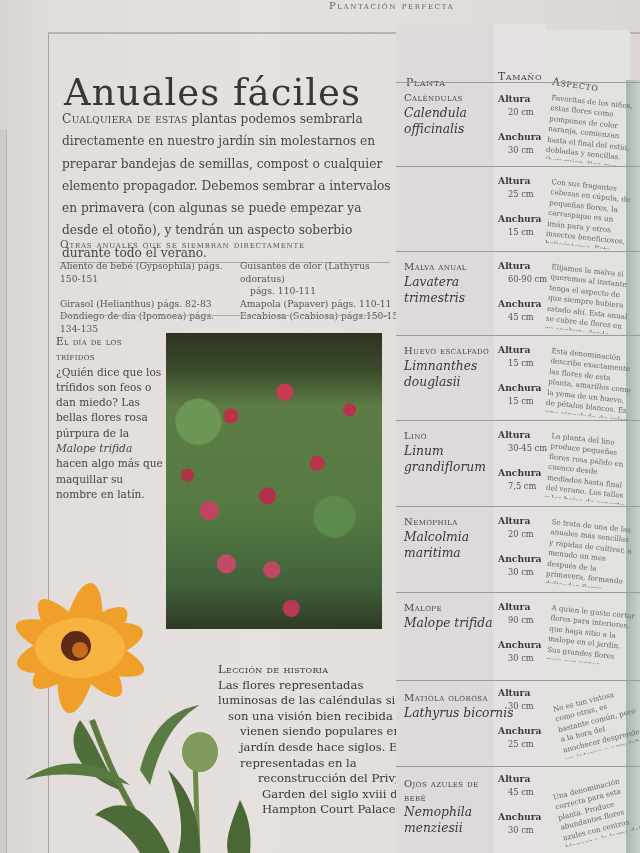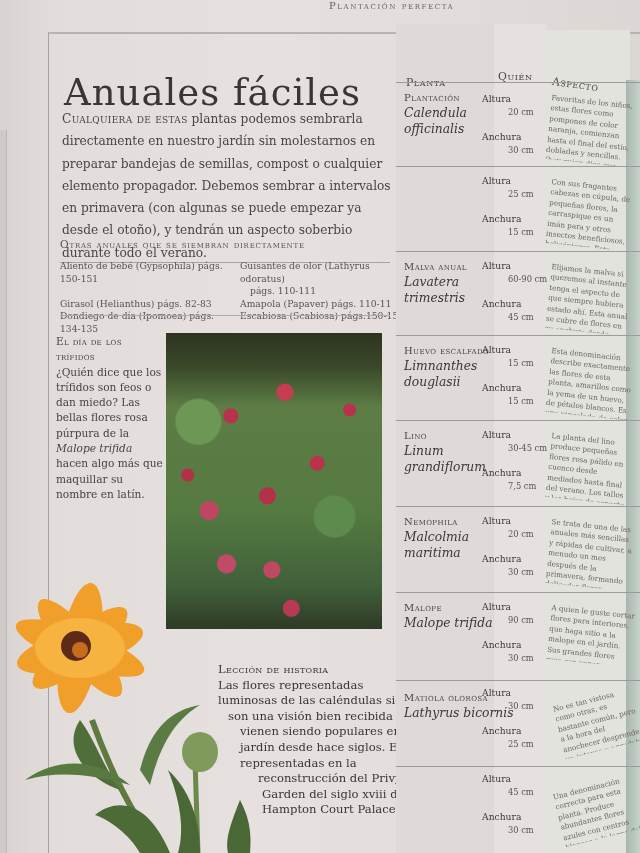--- a/index.html
+++ b/index.html
@@ -43,21 +43,21 @@
   .col-bg2{position:absolute;left:494px;top:24px;width:52px;height:829px;background:#e6e1e0;}
   .col-bg3{position:absolute;left:546px;top:30px;width:84px;height:823px;background:#e2e3dc;}
   .right-strip{position:absolute;left:626px;top:80px;width:14px;height:773px;background:linear-gradient(90deg,#a8b7ae,#c7d3cb);}
   .th{position:absolute;font-size:10.8px;letter-spacing:.6px;color:#4a4444;font-variant:small-caps;}
   .th.planta{left:406px;top:64px;margin-top:12px;}
   .th.tam{left:498px;top:70px;}
   .th.asp{left:552px;top:78px;transform:rotate(8deg);}
   .row{position:absolute;left:396px;width:244px;border-top:1px solid #9f9999;}
   .row .common{position:absolute;left:8px;top:8px;width:90px;font-size:10px;line-height:13.5px;letter-spacing:.4px;color:#4a4444;font-variant:small-caps;}
   .row .latin{display:block;font-style:italic;font-size:12.3px;line-height:16px;letter-spacing:0;font-variant:normal;color:#3d3636;}
-  .row .alt-l,.row .anc-l{position:absolute;left:86px;font-size:9.2px;font-weight:normal;color:#3e3838;}
+  .row .alt-l,.row .anc-l{position:absolute;left:102px;font-size:9.2px;font-weight:bold;color:#3e3838;}
   .row .alt-v,.row .anc-v{position:absolute;left:112px;font-size:8.3px;color:#5a5252;}
   .row .desc{position:absolute;left:156px;top:10px;width:84px;font-size:7.2px;line-height:10.4px;color:#6a6464;overflow:hidden;white-space:normal;transform:rotate(6deg);transform-origin:left top;}
 </style>
 </head>
 <body>
 
 <div class="page">
   <div class="edge-left"></div>
   <div class="running-head">Plantación perfecta</div>
   <div class="frame"></div>
@@ -130,25 +130,25 @@
     <span class="line" style="padding-left:44px">Garden del siglo xviii del</span>
     <span class="line" style="padding-left:44px">Hampton Court Palace.</span>
   </div>
 
   <div class="col-bg1"></div>
   <div class="col-bg2"></div>
   <div class="col-bg3"></div>
   <div class="right-strip"></div>
 
   <div class="th planta">Planta</div>
-  <div class="th tam">Quién</div>
+  <div class="th tam">Tamaño</div>
   <div class="th asp">Aspecto</div>
 
   <div class="row" style="top:82px;height:86px">
-    <div class="common"><span>Plantación</span><span class="latin">Calendula officinalis</span></div>
+    <div class="common"><span>Caléndulas</span><span class="latin">Calendula officinalis</span></div>
     <span class="alt-l" style="top:10px">Altura</span>
     <span class="alt-v" style="top:24px">20 cm</span>
     <span class="anc-l" style="top:48px">Anchura</span>
     <span class="anc-v" style="top:62px">30 cm</span>
     <div class="desc" style="height:66px">Favoritas de los niños, estas flores como pompones de color naranja, comienzan hasta el final del estío, dobladas y sencillas. (hay quien dice que curan)</div>
   </div>
 
   <div class="row" style="top:166px;height:86px">
     <span class="alt-l" style="top:8px">Altura</span>
     <span class="alt-v" style="top:22px">25 cm</span>
@@ -205,19 +205,20 @@
   <div class="row" style="top:680px;height:86px">
     <div class="common" style="top:10px"><span>Matiola olorosa</span><span class="latin" style="white-space:nowrap">Lathyrus bicornis</span></div>
     <span class="alt-l" style="top:6px">Altura</span>
     <span class="alt-v" style="top:20px">30 cm</span>
     <span class="anc-l" style="top:44px">Anchura</span>
     <span class="anc-v" style="top:58px">25 cm</span>
     <div class="desc" style="height:56px;transform:rotate(-14deg);top:24px">No es tan vistosa como otras, es bastante común, pero a la hora del anochecer desprende un intenso y agradable aroma. Esta anual robusta produce flores de color lila desde mediados hasta el final del verano.</div>
   </div>
 
   <div class="row" style="top:766px;height:87px">
+    <div class="common" style="top:10px"><span>Ojos azules de bebé</span><span class="latin">Nemophila menziesii</span></div>
     <span class="alt-l" style="top:6px">Altura</span>
     <span class="alt-v" style="top:20px">45 cm</span>
     <span class="anc-l" style="top:44px">Anchura</span>
     <span class="anc-v" style="top:58px">30 cm</span>
     <div class="desc" style="height:56px;transform:rotate(-14deg);top:26px">Una denominación correcta para esta planta. Produce abundantes flores azules con centros blancos a lo largo del verano hasta el otoño. Es una de las más robustas que mantiene sus hojas.</div>
   </div>
 </div>
 
 </body></html>

